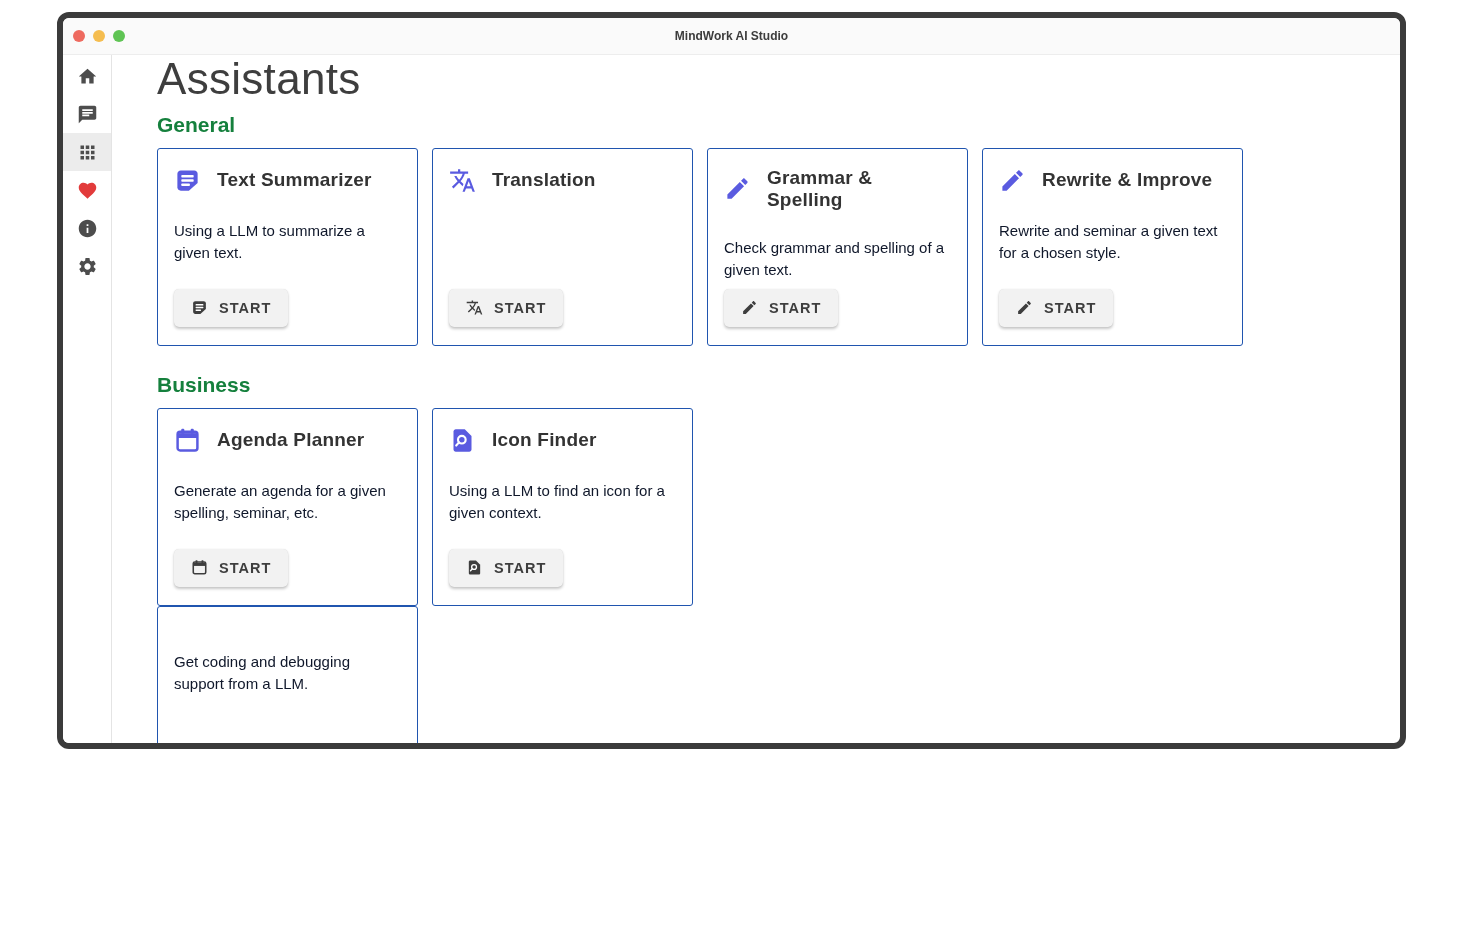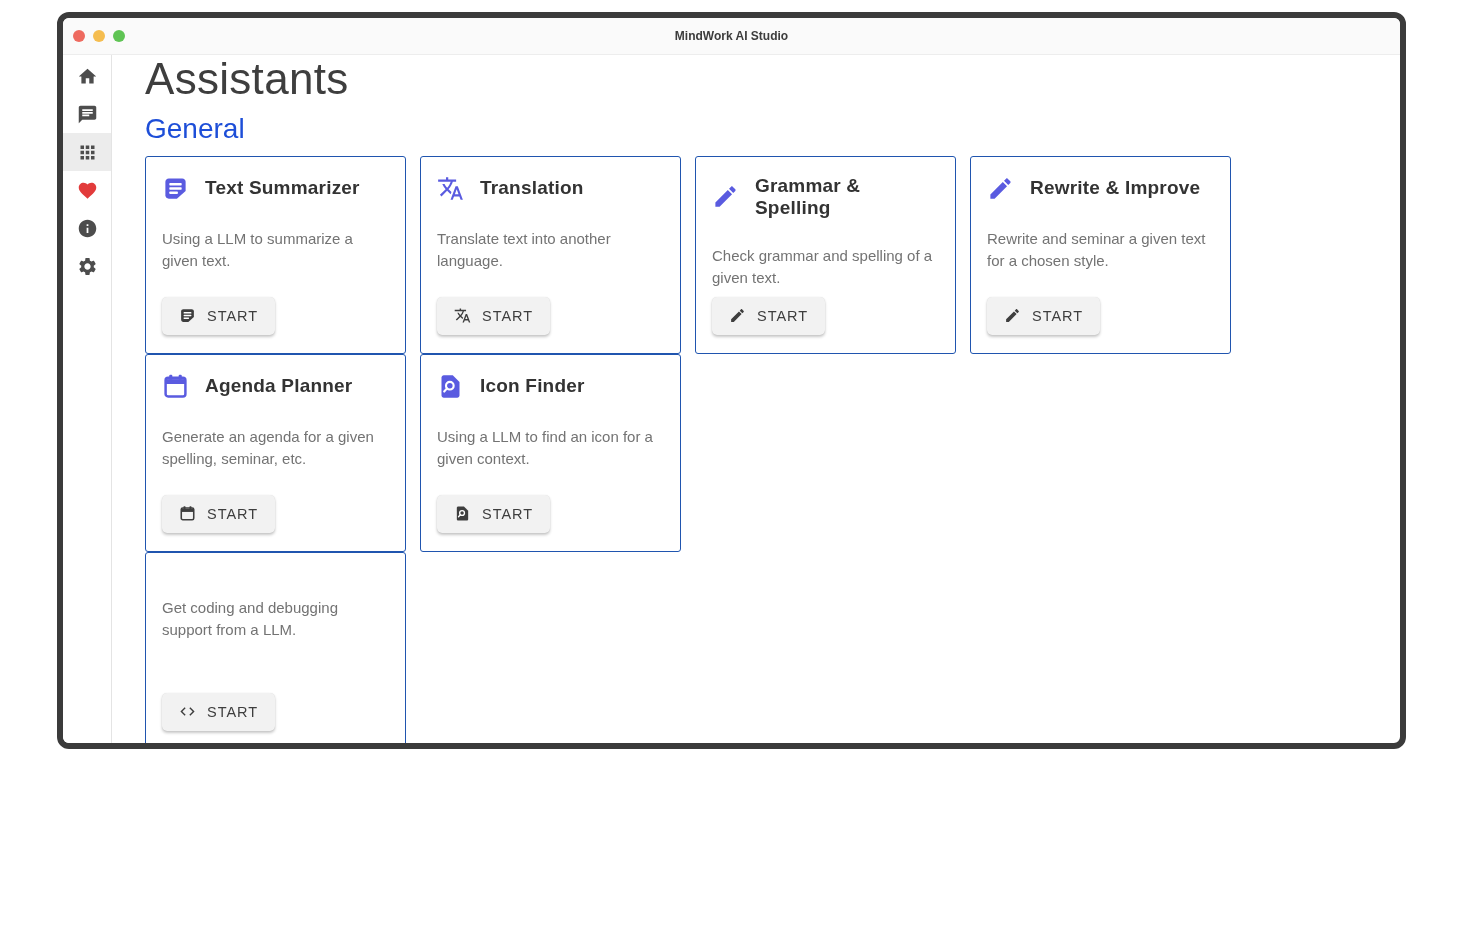--- a/index.html
+++ b/index.html
@@ -18,57 +18,57 @@
   }
   .lights { display:flex; gap:8px; padding-left:10px; z-index:2; }
   .light { width:12px; height:12px; border-radius:50%; border:none; padding:0; cursor:pointer; }
   .light.red { background:#ee6a5f; }
   .light.yellow { background:#f5bd4f; }
   .light.green { background:#5fc454; }
   .win-title {
     position:absolute; left:0; right:0; text-align:center; font-size:12px; font-weight:700;
     color:#3c3c3c; pointer-events:none;
   }
-  .body-row { flex:1 1 auto; display:flex; min-height:0; }
+  .body-row { flex:1 1 auto; display:flex; min-height:0;gap:12px; }
   .sidebar {
     flex:0 0 48px; width:48px; border-right:1px solid #e4e4e4; background:#ffffff;
     display:flex; flex-direction:column; padding-top:2px;
   }
   .side-item {
     height:38px; display:flex; align-items:center; justify-content:center;
     color:#4d4d4d; cursor:pointer;
   }
   .side-item.selected { background:#ececec; }
   .side-item svg { width:21px; height:21px; display:block; }
   .side-item.heart { color:#e23b3b; }
   .main { flex:1 1 auto; padding:0 0 0 33px; overflow:hidden; }
   h1.page-title {
     margin:0; font-size:44px; line-height:1.1; font-weight:400; color:#3e3e3e; letter-spacing:0.3px;
   }
   h2.section-label {
-    margin:10px 0 10px; font-size:28px; line-height:1.15; font-weight:400; color:#1d4ed8;
+    margin:10px 0 10px; font-size:21px; line-height:1.15; font-weight:700; color:#15803d;
   }
   h2.section-label.later { margin:27px 0 11px; }
   .cards { display:flex; gap:14px; }
   .card {
     width:261px; height:198px; box-sizing:border-box; background:#ffffff;
     border:1.5px solid #2055af; border-radius:3px;
     display:flex; flex-direction:column; padding:18px 16px 18px;
   }
   .card-head { display:flex; align-items:center; gap:16px; color:#5a5be0; }
   .card-head svg { width:27px; height:27px; flex:0 0 auto; display:block; }
   .card-title { font-size:19px; font-weight:600; color:#333333; letter-spacing:0.2px; }
   .card-desc {
-    margin-top:26px; font-size:15px; line-height:1.5; color:#737373; max-width:232px;
+    margin-top:26px; font-size:15px; line-height:1.5; color:#0f172a; max-width:232px;
   }
   .flex-spacer { flex:1 1 auto; }
   .start-btn {
     align-self:flex-start; display:inline-flex; align-items:center; gap:11px;
     height:38px; padding:0 17px; background:#f2f2f2; border:none; border-radius:5px;
-    font-family:inherit; font-size:14.5px; font-weight:400; letter-spacing:1px; color:#3e3e3e;
+    font-family:inherit; font-size:14.5px; font-weight:700; letter-spacing:1px; color:#3e3e3e;
     box-shadow:0 2px 3px rgba(0,0,0,0.22), 0 0 1px rgba(0,0,0,0.15); cursor:pointer;
   }
   .start-btn svg { width:17px; height:17px; display:block; color:#3e3e3e; }
 </style>
 </head>
 <body>
 
 <svg width="0" height="0" style="position:absolute" aria-hidden="true">
   <defs>
     <g id="i-home">
@@ -187,21 +187,20 @@
           </button>
         </div>
 
         <div class="card">
           <div class="card-head">
             <svg viewBox="0 0 24 24">
                 <use href="#i-translate"></use>
               </svg>
             <span class="card-title">Translation</span>
           </div>
-          <div class="card-desc">Translate text into another language.</div>
           <div class="flex-spacer"></div>
           <button class="start-btn">
             <svg viewBox="0 0 24 24">
                 <use href="#i-translate"></use>
               </svg>
             <span>START</span>
           </button>
         </div>
 
         <div class="card">
@@ -233,20 +232,21 @@
           <button class="start-btn">
             <svg viewBox="0 0 24 24">
                 <use href="#i-pencil"></use>
               </svg>
             <span>START</span>
           </button>
         </div>
 
       </div>
 
+      <h2 class="section-label later">Business</h2>
       <div class="cards">
 
         <div class="card">
           <div class="card-head">
             <svg viewBox="0 0 24 24">
                 <use href="#i-calendar"></use>
               </svg>
             <span class="card-title">Agenda Planner</span>
           </div>
           <div class="card-desc">Generate an agenda for a given spelling, seminar, etc.</div>

